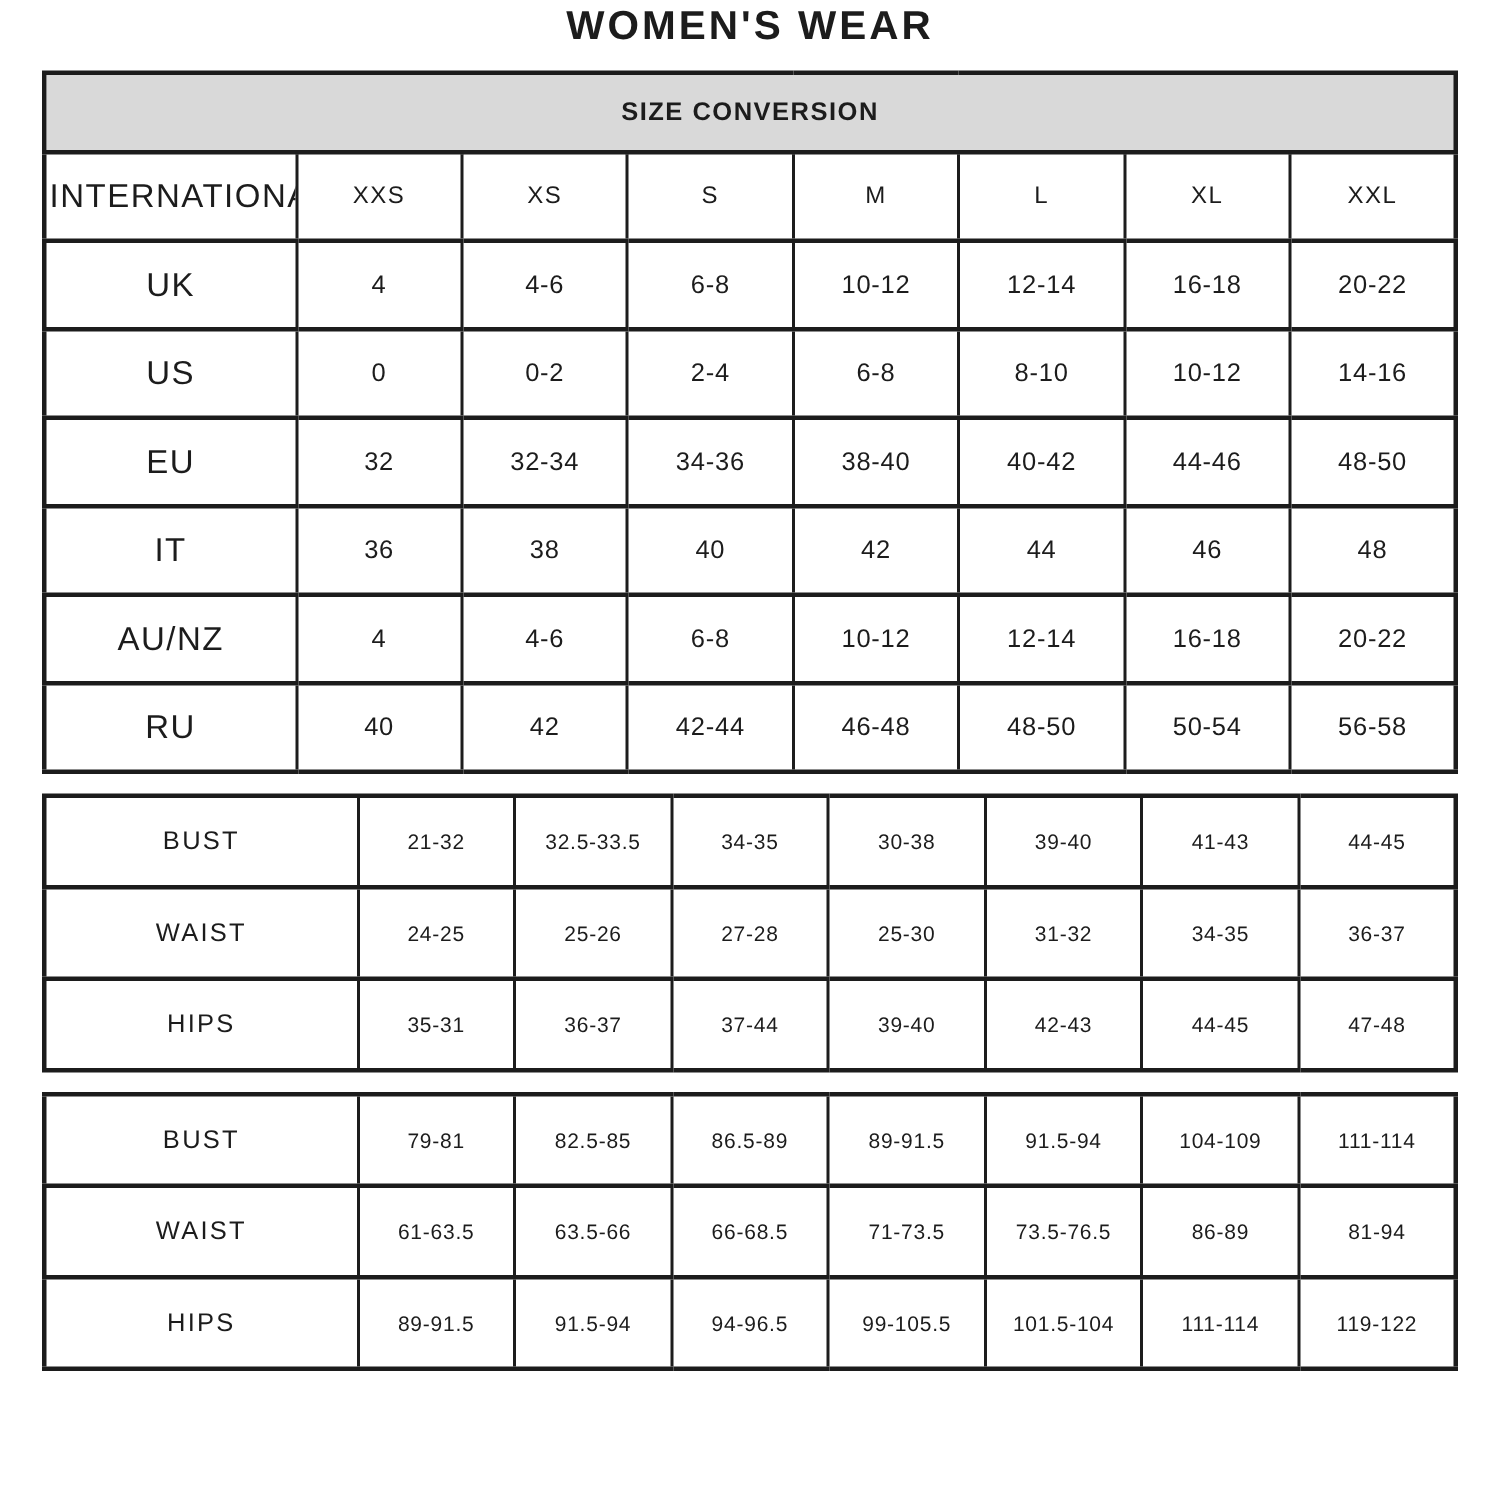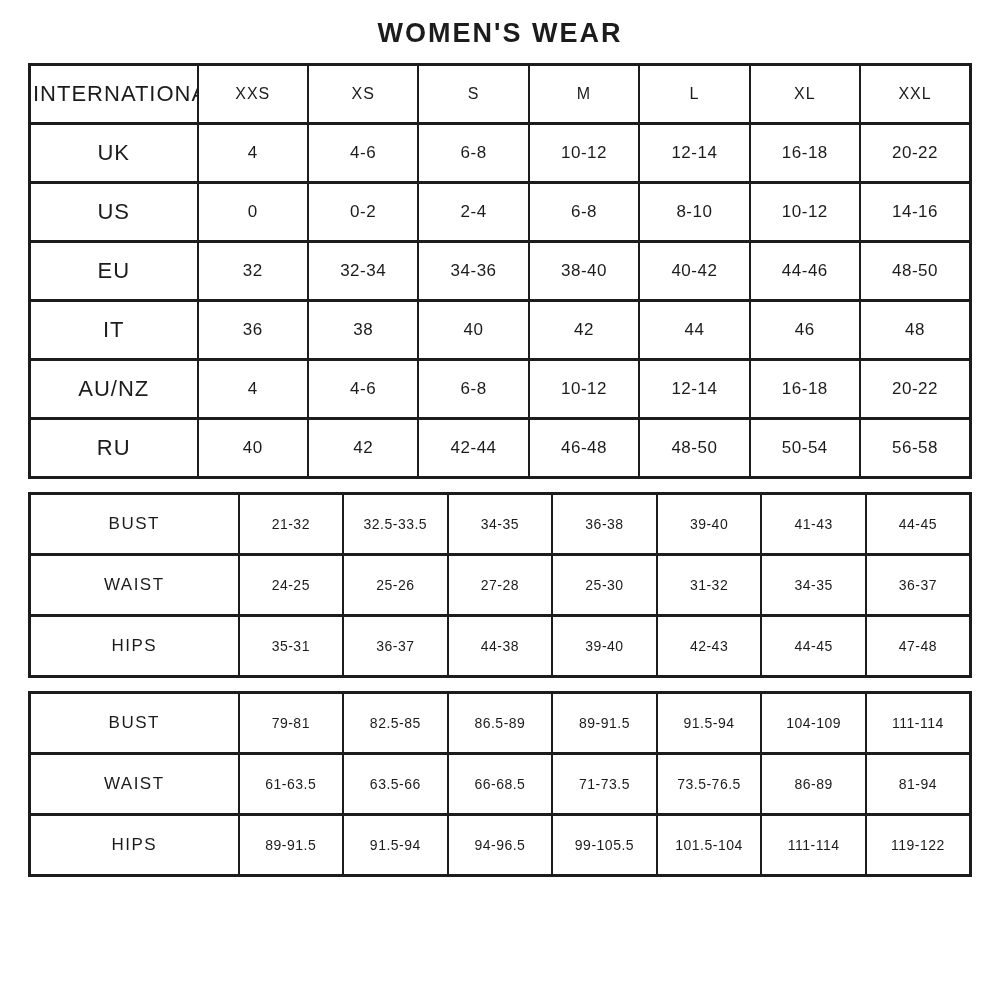--- a/index.html
+++ b/index.html
@@ -9,21 +9,21 @@
     width: 1000px;
     height: 1000px;
     font-family: "Liberation Sans", sans-serif;
     color: #1c1c1c;
     -webkit-font-smoothing: antialiased;
   }
   .page {
     width: 1000px;
     height: 1000px;
     box-sizing: border-box;
-    padding-top: 16px;
+    padding-top: 0;
   }
   .page-title {
     text-align: center;
     font-size: 27px;
     font-weight: 700;
     letter-spacing: 2px;
     height: 34px;
     line-height: 34px;
   }
   table.tbl {
@@ -96,20 +96,23 @@
 
   <div class="page-title">WOMEN'S WEAR</div>
 
   <table class="tbl t1">
     <colgroup>
         <col class="c0">
         <col span="7">
       </colgroup>
     <tbody>
         <tr>
+          <td colspan="8" class="table-title">SIZE CONVERSION</td>
+        </tr>
+        <tr>
           <td class="head-cell row-label">INTERNATIONAL</td>
           <td class="head-cell">XXS</td>
           <td class="head-cell">XS</td>
           <td class="head-cell">S</td>
           <td class="head-cell">M</td>
           <td class="head-cell">L</td>
           <td class="head-cell">XL</td>
           <td class="head-cell">XXL</td>
         </tr>
         <tr>
@@ -179,40 +182,40 @@
     <colgroup>
         <col class="c0">
         <col span="7">
       </colgroup>
     <tbody>
         <tr>
           <td class="row-label value-cell-label">BUST</td>
           <td class="value-cell">21-32</td>
           <td class="value-cell">32.5-33.5</td>
           <td class="value-cell">34-35</td>
-          <td class="value-cell">36-38</td>
+          <td class="value-cell">30-38</td>
           <td class="value-cell">39-40</td>
           <td class="value-cell">41-43</td>
           <td class="value-cell">44-45</td>
         </tr>
         <tr>
           <td class="row-label value-cell-label">WAIST</td>
           <td class="value-cell">24-25</td>
           <td class="value-cell">25-26</td>
           <td class="value-cell">27-28</td>
           <td class="value-cell">25-30</td>
           <td class="value-cell">31-32</td>
           <td class="value-cell">34-35</td>
           <td class="value-cell">36-37</td>
         </tr>
         <tr>
           <td class="row-label value-cell-label">HIPS</td>
           <td class="value-cell">35-31</td>
           <td class="value-cell">36-37</td>
-          <td class="value-cell">44-38</td>
+          <td class="value-cell">37-44</td>
           <td class="value-cell">39-40</td>
           <td class="value-cell">42-43</td>
           <td class="value-cell">44-45</td>
           <td class="value-cell">47-48</td>
         </tr>
       </tbody>
   </table>
 
   <table class="tbl t23">
     <colgroup>

